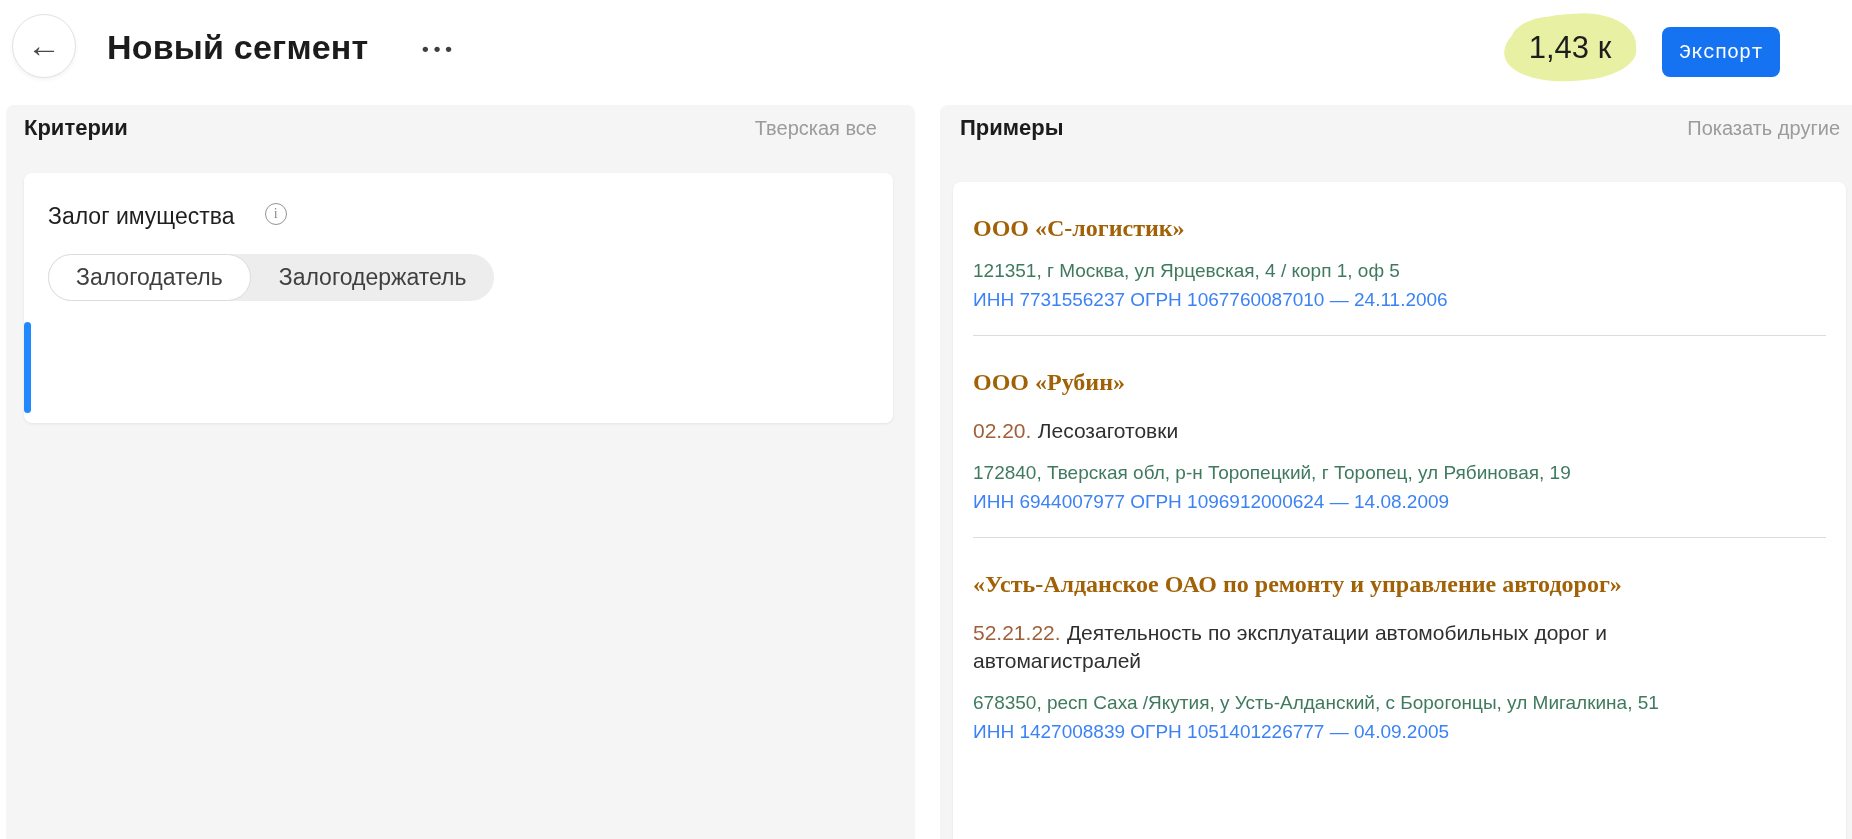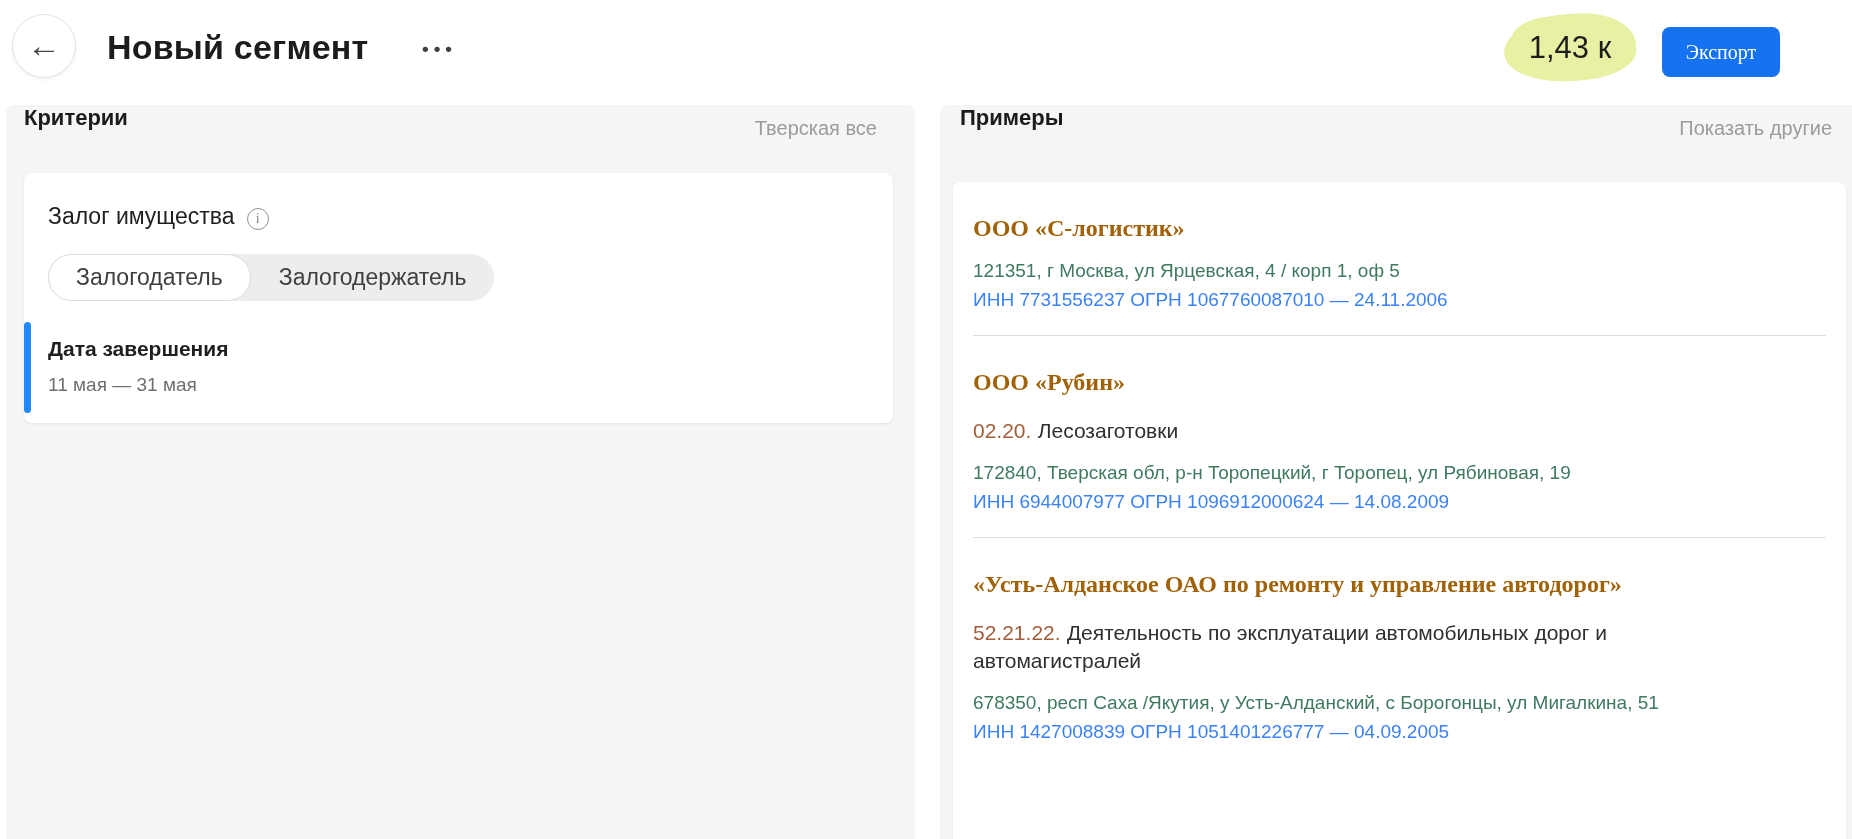--- a/index.html
+++ b/index.html
@@ -17,36 +17,36 @@
   .menu-btn { position:absolute; left:414px; top:30px; height:38px; padding:0 8px; display:flex; align-items:center;
               background:none; border:none; cursor:pointer; font-size:19px; font-weight:700; color:#3f3f3f; letter-spacing:5px; }
   .count-badge { position:absolute; left:1504px; top:14px; width:132px; height:67px;
                  display:flex; align-items:center; justify-content:center; }
   .count-badge::before { content:""; position:absolute; inset:0; background:#e8f1a3;
                  border-radius:55% 45% 48% 52% / 60% 55% 45% 50%; transform:rotate(-3deg); }
   .count-badge::after { content:""; position:absolute; inset:3px 7px; background:#e8f1a3;
                  border-radius:45% 55% 60% 40% / 45% 50% 55% 58%; transform:rotate(4deg); }
   .count-badge .num { position:relative; z-index:1; font-size:31px; color:#1d1d1d; }
   .export-btn { position:absolute; left:1662px; top:27px; width:118px; height:50px; border:none; border-radius:8px;
-                background:#1573f1; color:#fff; font-size:20px; font-family:Liberation Serif, serif; cursor:pointer; }
+                background:#1573f1; color:#fff; font-size:20px; font-family:Liberation Mono, monospace; cursor:pointer; }
 
   
   .panel { position:absolute; top:105px; height:734px; background:#f5f5f6; overflow:hidden; }
   .panel.left  { left:6px;   width:909px; border-radius:8px 8px 0 0; }
   .panel.right { left:940px; width:912px; border-radius:8px 0 0 0; }
-  .panel-head { height:46px; display:flex; justify-content:space-between; }
+  .panel-head { height:46px; display:flex; align-items:center; justify-content:space-between; }
   .panel.left  .panel-head { padding:0 38px 0 18px; }
-  .panel.right .panel-head { padding:0 20px 0 20px; }
+  .panel.right .panel-head { padding:0 12px 0 20px; }
   .panel-title { font-size:22px; font-weight:700; color:#1c1c1c; }
   .panel-link { background:none; border:none; font-family:inherit; font-size:20px; color:#9b9b9b; cursor:pointer; }
 
   
   .criteria-card { position:relative; margin:22px 22px 0 18px; height:250px; background:#fff; border-radius:8px;
                    box-shadow:0 1px 3px rgba(0,0,0,.07); padding:30px 24px 0; }
-  .crit-title-row { display:flex; align-items:flex-end; gap:12px; }
+  .crit-title-row { display:flex; align-items:flex-start; gap:30px; }
   .crit-title { font-size:23px; color:#1f1f1f; }
   .info-icon { width:22px; height:22px; border:1.5px solid #949494; border-radius:50%; color:#8a8a8a;
                display:inline-flex; align-items:center; justify-content:center;
                font-family:"Liberation Serif", serif; font-size:14px; cursor:pointer; }
   .tabs { display:inline-flex; margin-top:24px; background:#ededed; border-radius:26px; }
   .tab { height:47px; padding:0 27px; border-radius:26px; border:1px solid transparent; background:transparent;
          font-family:inherit; font-size:23px; color:#3f3f3f; cursor:pointer; }
   .tab.selected { background:#fff; border-color:#dcdcdc; }
   .accent-bar { position:absolute; left:0; top:149px; width:7px; height:91px; background:#2189ff; border-radius:4px; }
   .date-field { margin-top:36px; cursor:pointer; }
@@ -90,24 +90,20 @@
     <div class="criteria-card">
       <div class="crit-title-row">
         <span class="crit-title">Залог имущества</span>
         <span class="info-icon">i</span>
       </div>
       <div class="tabs">
         <button class="tab selected">Залогодатель</button>
         <button class="tab">Залогодержатель</button>
       </div>
       <div class="accent-bar"></div>
-      <div class="date-field">
-        <div class="field-label">Дата завершения</div>
-        <div class="field-value">11 мая — 31 мая</div>
-      </div>
     </div>
   </section>
 
   <section class="panel right">
     <div class="panel-head">
       <span class="panel-title">Примеры</span>
       <button class="panel-link">Показать другие</button>
     </div>
 
     <div class="examples-card">

